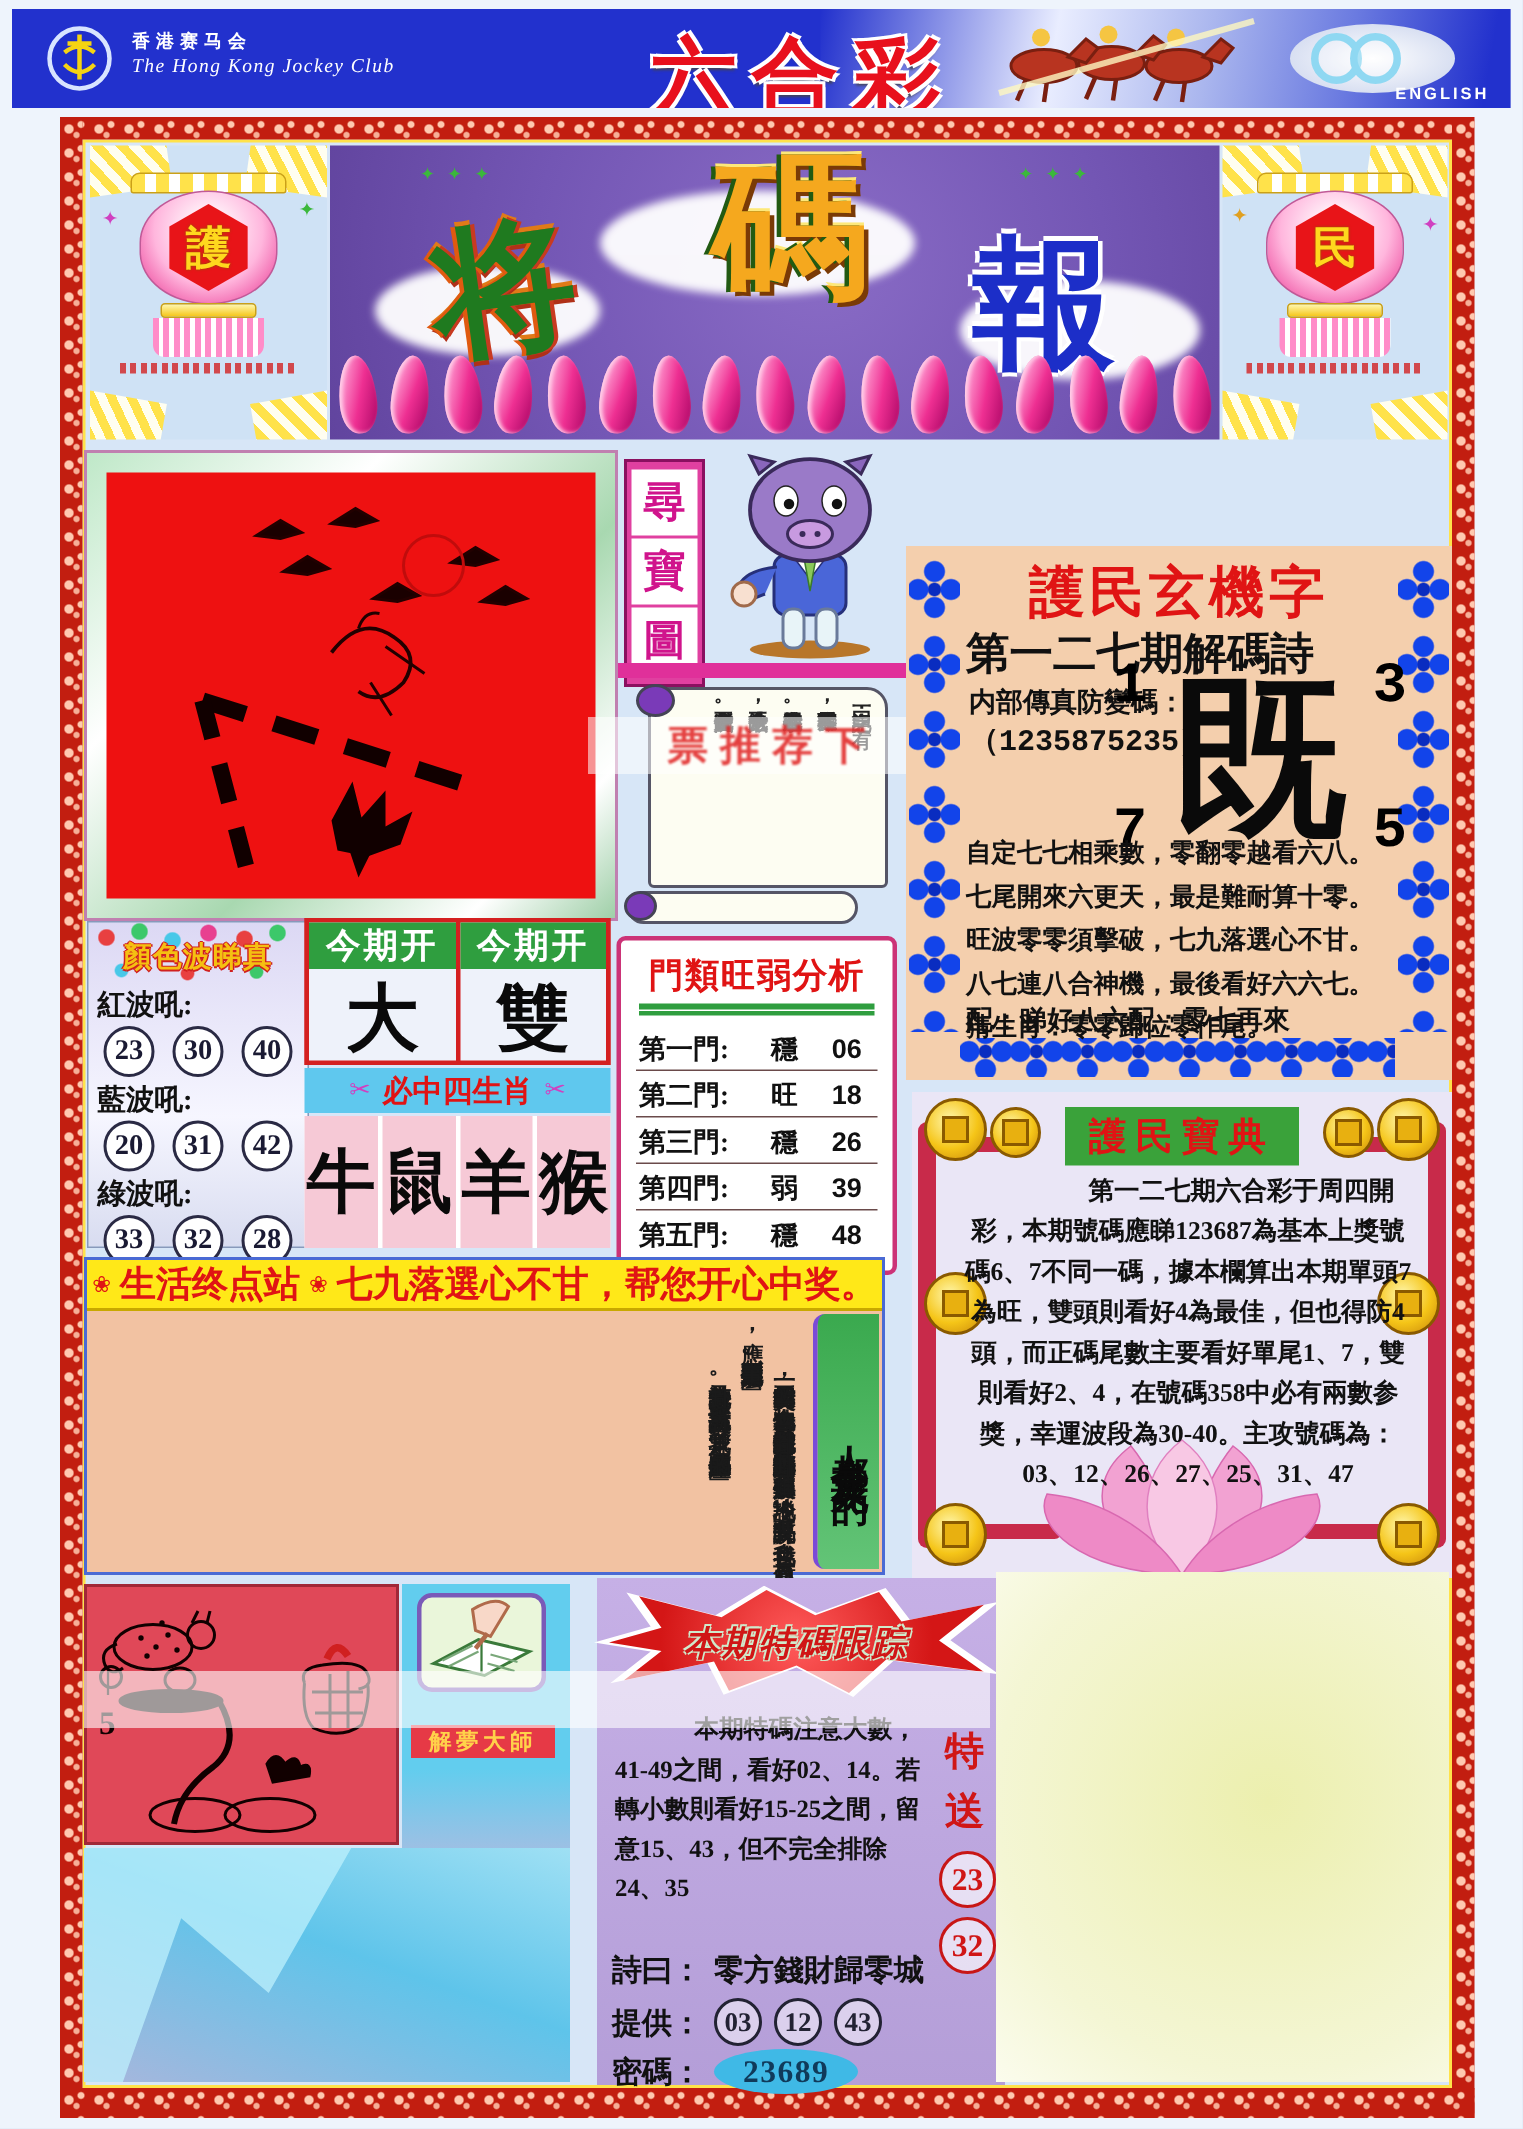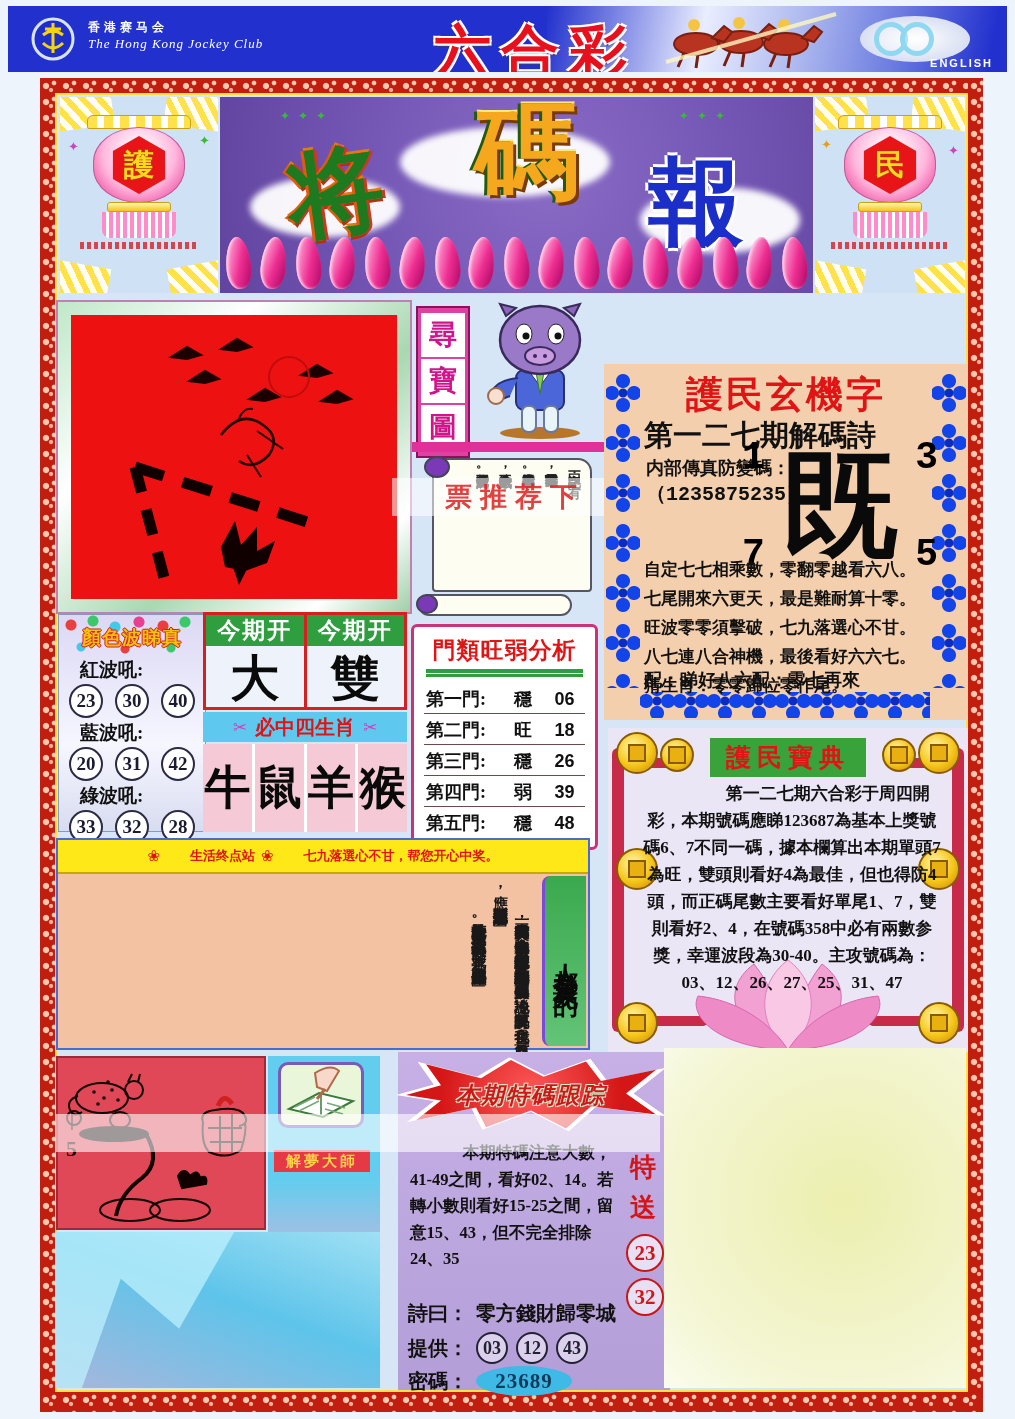--- a/index.html
+++ b/index.html
@@ -103,21 +103,21 @@
       radial-gradient(circle 6px at 56px 12px,#48c8e8 5px,transparent 6px),
       radial-gradient(circle 6px at 80px 7px,#e84090 5px,transparent 6px),
       radial-gradient(circle 6px at 104px 11px,#e84040 5px,transparent 6px),
       radial-gradient(circle 6px at 126px 7px,#3cc86a 5px,transparent 6px),
       radial-gradient(circle 5px at 22px 32px,#48c8e8 4px,transparent 5px),
       radial-gradient(circle 5px at 66px 34px,#e84040 4px,transparent 5px),
       radial-gradient(circle 5px at 112px 33px,#3cc86a 4px,transparent 5px);
     background-size:148px 40px; }
   #waves .beads .t { position:absolute; left:0; right:0; top:10px; text-align:center; color:#f5c012; font-size:19px; font-weight:bold;
     text-shadow:-1px 0 0 #d02020,1px 0 0 #d02020,0 -1px 0 #d02020,0 1px 0 #d02020; letter-spacing:1px; }
-  .wave-label { font-size:19px; font-weight:bold; color:#111; padding:2px 0 1px 21px; }
+  .wave-label { font-size:19px; font-weight:bold; color:#111; padding:2px 0 1px 6px; }
   .wave-nums { display:flex; justify-content:space-around; padding:0 4px; }
   .num-circle { width:34px; height:34px; border-radius:50%; border:2px solid #2a2a44; background:#fff; color:#1a1a33;
     font-size:19px; font-weight:bold; display:flex; align-items:center; justify-content:center; }
 
   #today { left:203px; top:612px; width:204px; height:98px; border:3px solid #d42020; display:flex; background:#d42020; gap:3px; }
   #today .col { flex:1; background:#eef2fa; display:flex; flex-direction:column; }
   #today .hdr { height:32px; background:#2f9e3f; color:#fff; font-size:23px; font-weight:bold; letter-spacing:2px;
     display:flex; align-items:center; justify-content:center; font-family:"Liberation Sans","DejaVu Sans",sans-serif; }
   #today .val { flex:1; display:flex; align-items:center; justify-content:center; font-size:49px; font-weight:bold; color:#0a0a0a; }
   #zstrip { left:203px; top:712px; width:204px; height:30px; background:#5fc8ee; display:flex; align-items:center; justify-content:center; gap:8px; }
@@ -140,21 +140,21 @@
     color:#e01414; font-size:25px; font-weight:bold; letter-spacing:6px; }
   #bd-body { position:absolute; left:34px; top:52px; width:300px; font-size:17px; font-weight:bold; color:#111; line-height:27px; text-indent:4.2em;text-align:center; }
   .coin { position:absolute; width:42px; height:42px; border-radius:50%;
     background:radial-gradient(circle at 40% 35%, #fff7ae, #f5c518 55%, #c8860a); border:2px solid #8a5a00; }
   .coin::after { content:""; position:absolute; left:50%; top:50%; width:14px; height:14px; transform:translate(-50%,-50%);
     background:#e8b010; border:2px solid #8a5a00; }
 
   
   #story { left:56px; top:838px; width:534px; height:212px; border:2px solid #4a6ad4; background:#f2c2a2; }
   #story-hdr { height:34px; background:#ffe818; border-bottom:2px solid #c8a800; display:flex; align-items:center; justify-content:center; gap:6px; }
-  #story-hdr .t { color:#e01414; font-size:13px; font-weight:bold;margin-left:24px; }
+  #story-hdr .t { color:#e01414; font-size:24px; font-weight:bold; }
   #story-hdr .f { color:#e01414; font-size:15px; font-family:"DejaVu Sans",sans-serif; }
   #story-green { position:absolute; right:2px; top:36px; width:44px; bottom:2px;
     background:linear-gradient(180deg,#3aa94e,#63c477); border-left:3px solid #7a4ad8; border-radius:8px 0 0 8px;
     display:flex; align-items:center; justify-content:center; }
   #story-green .vt { writing-mode:vertical-rl; color:#0a0a0a; font-size:25px; font-weight:bold; letter-spacing:6px; }
   #story-body { position:absolute; left:10px; top:42px; right:56px; bottom:6px; writing-mode:vertical-rl;
     font-size:15px; font-weight:bold; color:#1a1a1a; line-height:21.5px; white-space:pre-line; }
 
   
   #art2 { left:56px; top:1056px; width:210px; height:174px; background:#e04858; border:2px solid #a02838; }

